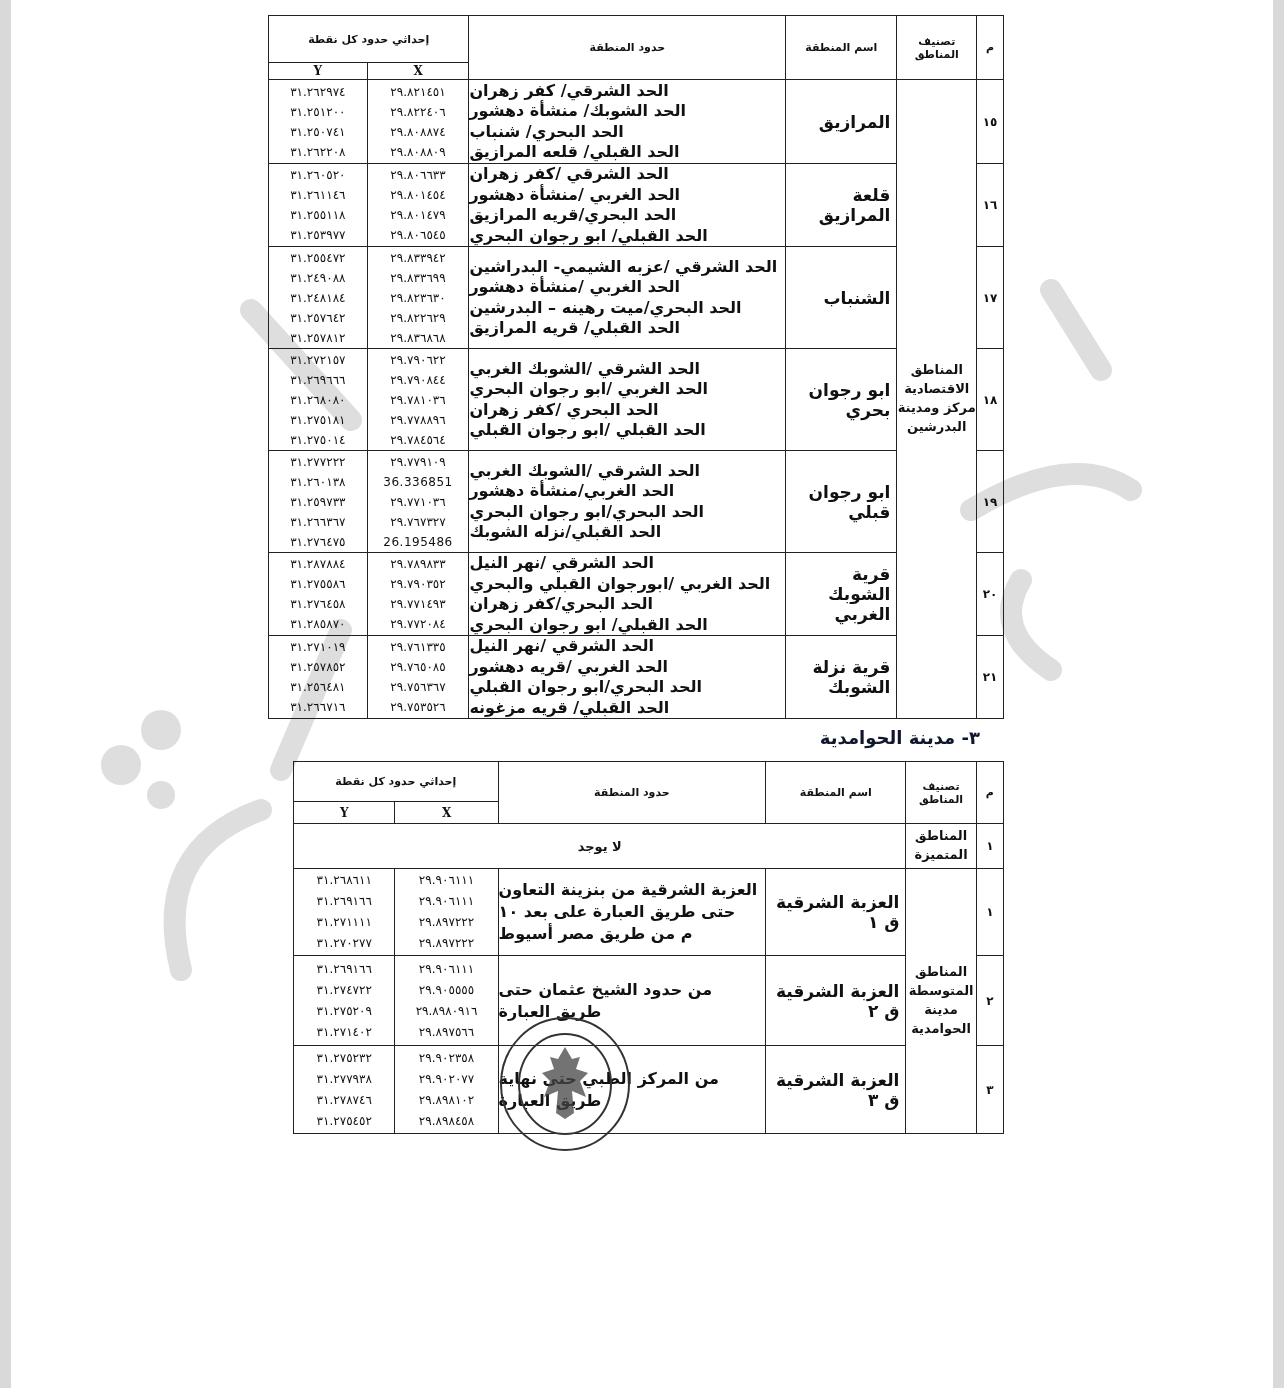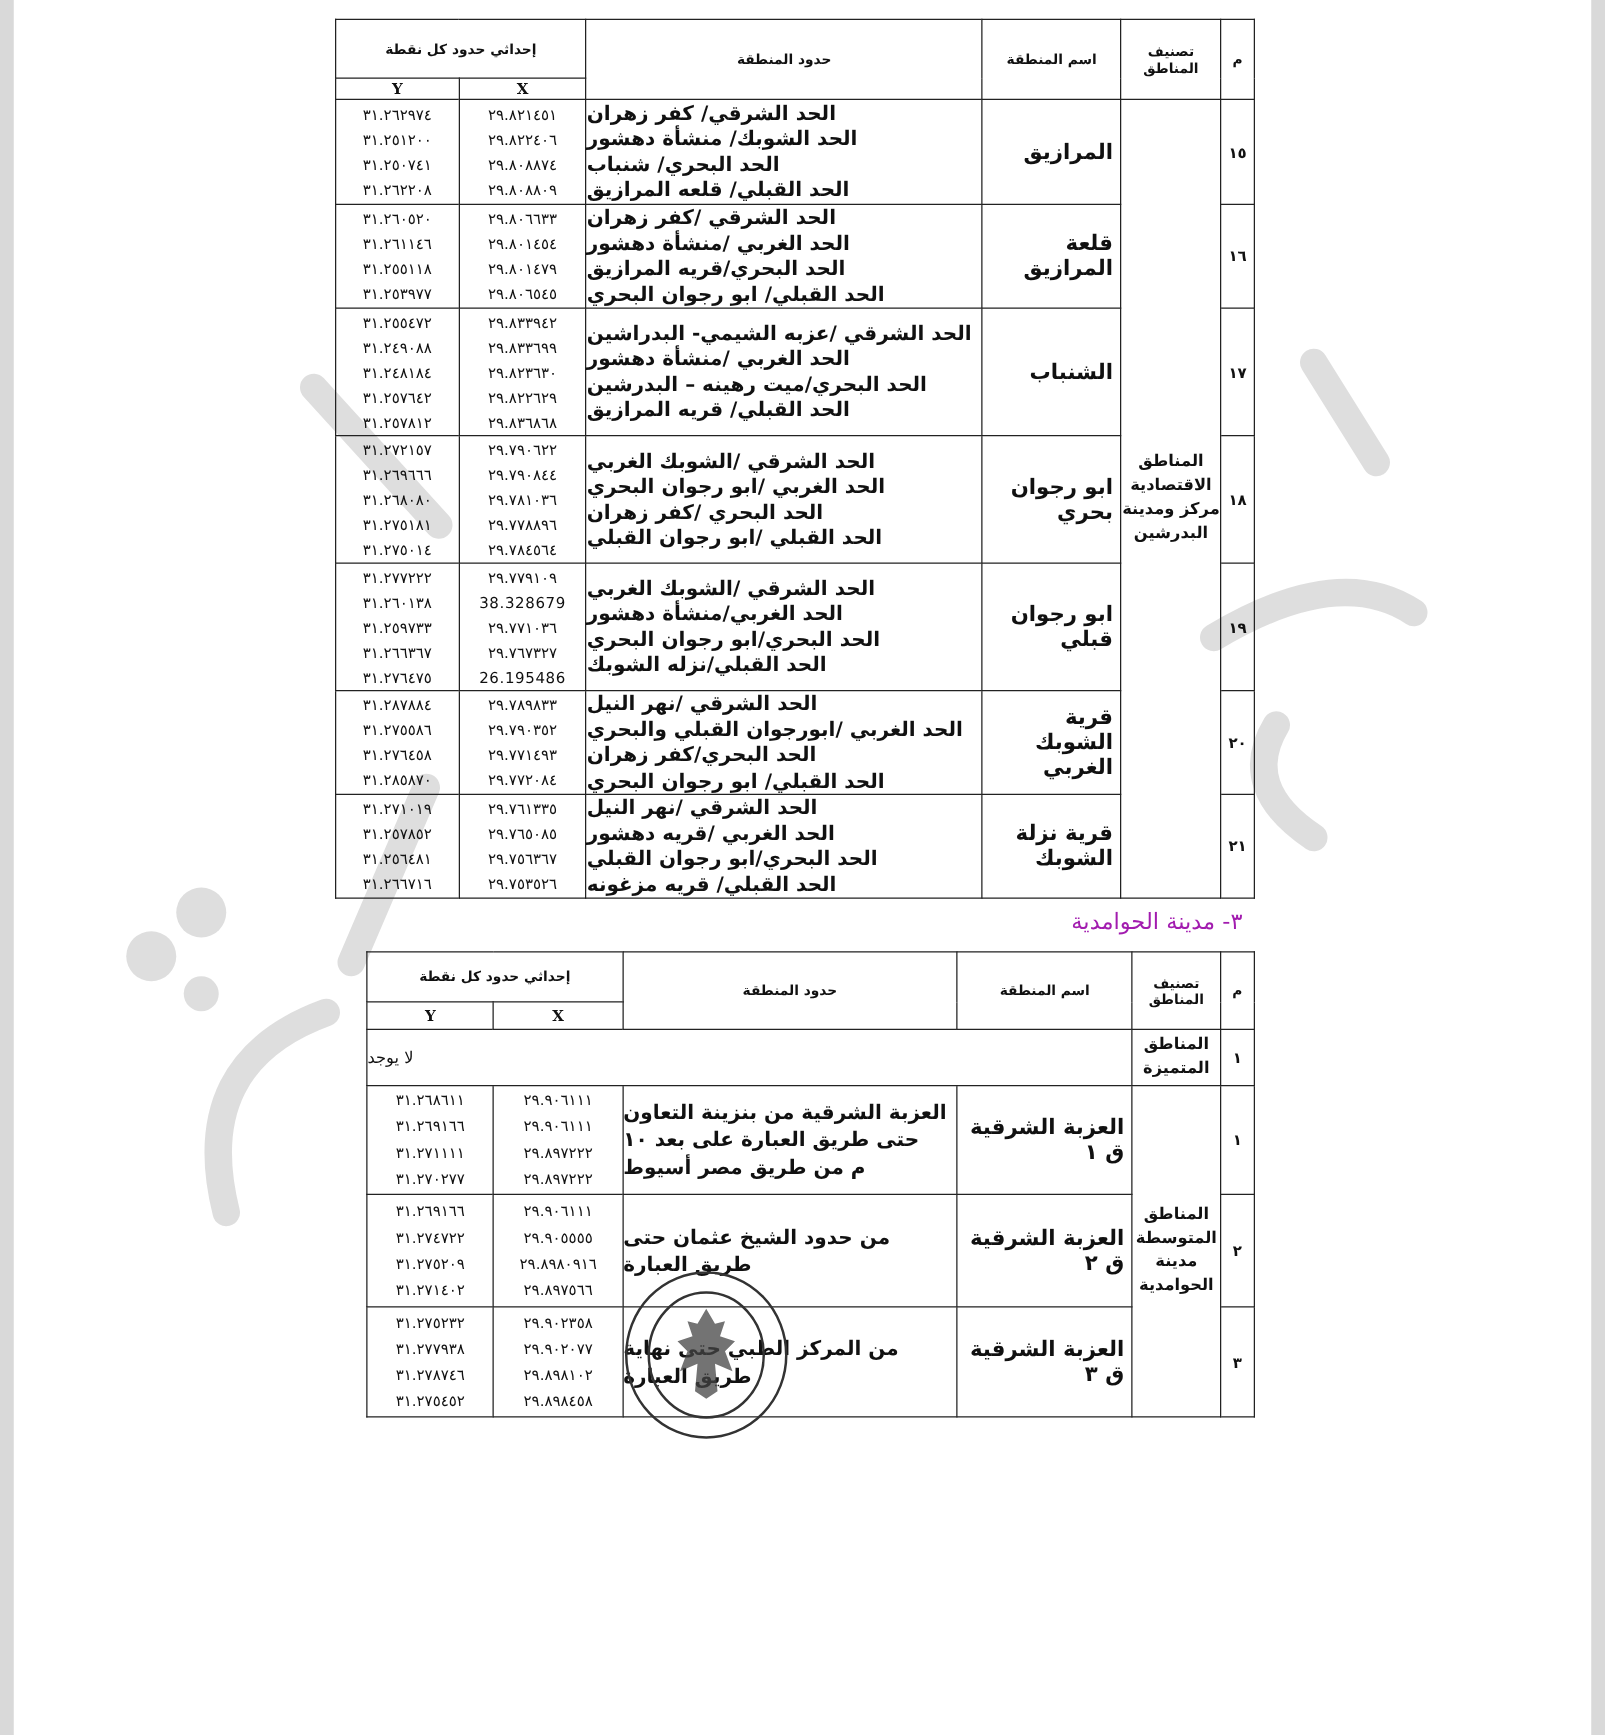--- a/index.html
+++ b/index.html
@@ -26,24 +26,24 @@
     border: 1.5px solid #222; padding: 0; vertical-align: middle;
   }
   .hdr { font-size: 11px; font-weight: bold; text-align: center; }
   .xy { font-size: 12px; font-weight: bold; font-family: "DejaVu Serif", serif; text-align: center; }
   .num { font-size: 12px; text-align: center; font-weight: bold; }
   .cls { font-size: 13px; font-weight: bold; text-align: center; line-height: 1.45; }
   .name { font-size: 17px; font-weight: bold; text-align: right; padding-right: 6px !important; }
   .bounds { font-size: 16px; font-weight: bold; text-align: left; padding-right: 8px !important; line-height: 20.5px; margin-left: 20px; }
   .coords { font-size: 12px; font-weight: normal; text-align: center; line-height: 20px; letter-spacing: 0.5px; }
   .coords div, .bounds div { white-space: nowrap; }
-  .none { font-size: 13px; font-weight: normal; text-align: left; }
+  .none { font-size: 13px; font-weight: bold; text-align: center; }
   .section-title {
-    position: absolute; right: 279px; top: 727px;
-    direction: rtl; font-size: 18px; font-weight: normal; color: #a21caf;
+    position: absolute; right: 293px; top: 727px;
+    direction: rtl; font-size: 18px; font-weight: bold; color: #0f172a;
   }
   .stamp {
     position: absolute; left: 487px; top: 1017px; width: 135px; height: 135px;
     pointer-events: none;
   }
 </style>
 </head>
 <body>
 
 <div class="page">
@@ -187,21 +187,21 @@
       <td class="num">١٩</td>
       <td class="name">ابو رجوان قبلي</td>
       <td class="bounds">
         <div>الحد الشرقي /الشوبك الغربي</div>
         <div>الحد الغربي/منشأة دهشور</div>
         <div>الحد البحري/ابو رجوان البحري</div>
         <div>الحد القبلي/نزله الشوبك</div>
       </td>
       <td class="coords">
         <div>٢٩.٧٧٩١٠٩</div>
-        <div>38.328679</div>
+        <div>36.336851</div>
         <div>٢٩.٧٧١٠٣٦</div>
         <div>٢٩.٧٦٧٣٢٧</div>
         <div>26.195486</div>
       </td>
       <td class="coords">
         <div>٣١.٢٧٧٢٢٢</div>
         <div>٣١.٢٦٠١٣٨</div>
         <div>٣١.٢٥٩٧٣٣</div>
         <div>٣١.٢٦٦٣٦٧</div>
         <div>٣١.٢٧٦٤٧٥</div>

